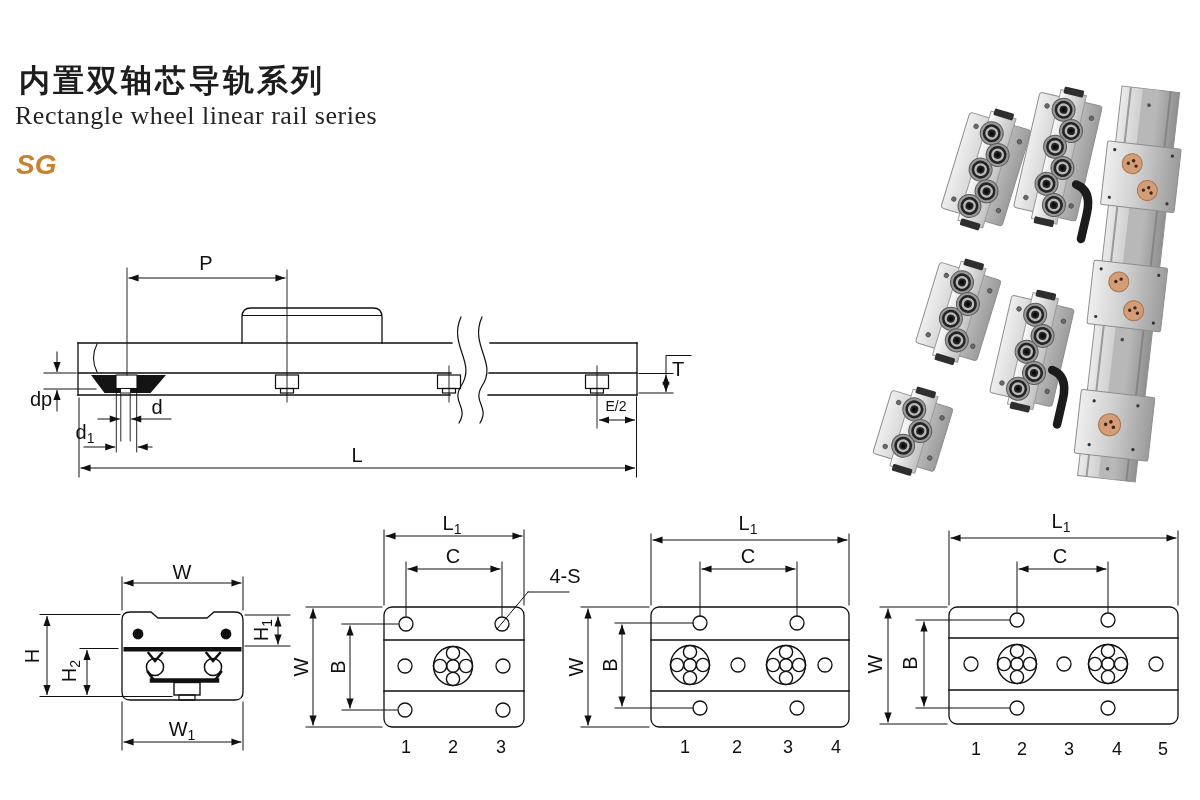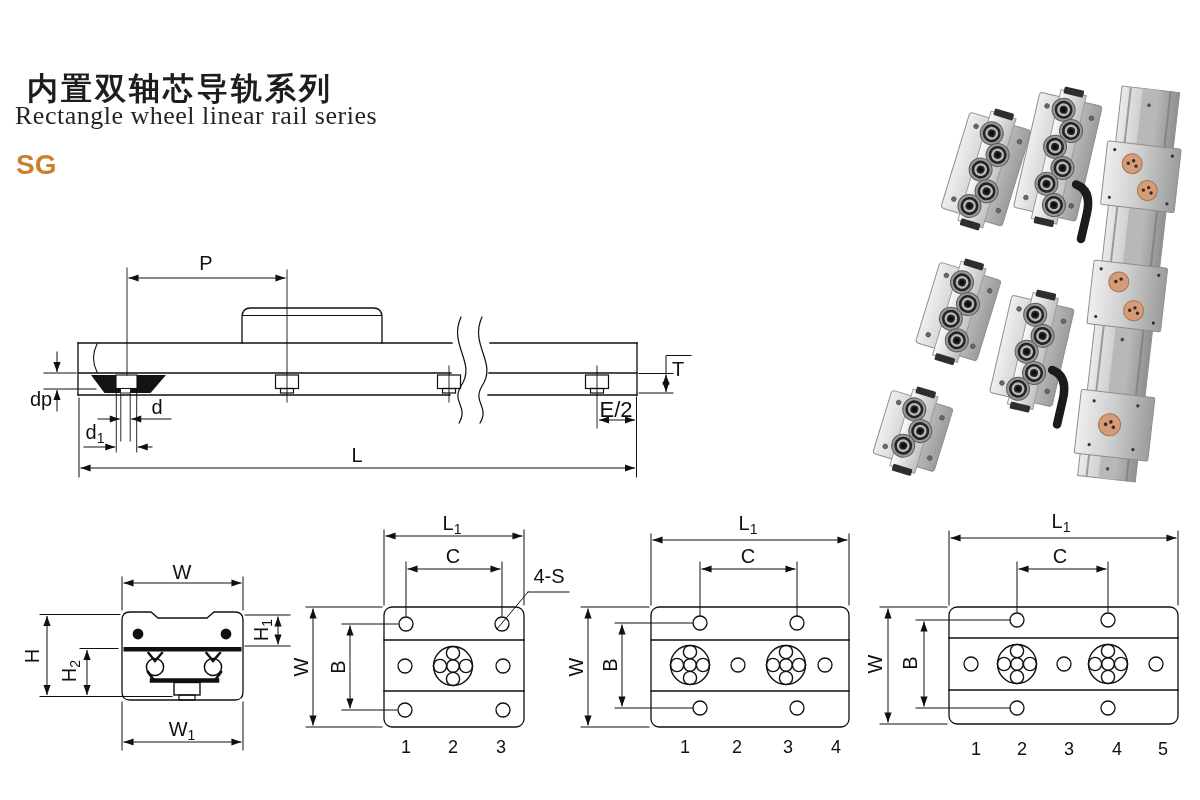--- a/index.html
+++ b/index.html
@@ -1,27 +1,27 @@
 <!DOCTYPE html>
 <html><head>
 <meta charset="utf-8">
 <style>
   html,body{margin:0;padding:0;}
   body{width:1200px;height:800px;background:#ffffff;position:relative;overflow:hidden;
        font-family:"Liberation Sans",sans-serif;color:#111;}
   #stage{position:absolute;left:0;top:0;width:1200px;height:800px;}
   svg.art{position:absolute;left:0;top:0;}
-  .t-zh{position:absolute;left:15px;top:56px;margin:12px;font-size:31px;font-weight:700;
+  .t-zh{position:absolute;left:15px;top:56px;margin:4px;font-size:31px;font-weight:700;
         letter-spacing:3px;color:#1d1d1d;font-family:"Liberation Sans",sans-serif;}
   .t-en{position:absolute;left:15px;top:101px;margin:0;font-size:26px;font-weight:400;
         letter-spacing:.5px;color:#242424;font-family:Liberation Serif, serif;}
-  .t-sg{position:absolute;left:16px;top:149px;margin:0;font-size:28px;font-weight:700;color:#c9812e;}
+  .t-sg{position:absolute;left:16px;top:149px;margin:0;font-size:28px;font-weight:700;color:#c9812e;font-style:italic;}
   .dim{position:absolute;font-size:20px;line-height:1;color:#101010;white-space:nowrap;
        transform:translateX(-50%);}
-  .sm{font-size:22px;}
+  .sm{font-size:14px;}
   .rot{transform:translate(-50%,-50%) rotate(-90deg);}
   .sb{font-size:14px;vertical-align:-4px;}
   .num{position:absolute;font-size:18px;line-height:1;color:#101010;transform:translateX(-50%);}
 </style>
 </head>
 <body>
 
 <div id="stage">
 
 <svg class="art" width="1200" height="800" viewBox="0 0 1200 800">
@@ -349,33 +349,33 @@
 </svg>
 
   <h1 class="t-zh">内置双轴芯导轨系列</h1>
   <h2 class="t-en">Rectangle wheel linear rail series</h2>
   <div class="t-sg">SG</div>
 
   <span class="dim" style="left:206px;top:253px">P</span>
   <span class="dim" style="left:678px;top:359px">T</span>
   <span class="dim" style="left:41px;top:389px">dp</span>
   <span class="dim" style="left:157px;top:397px">d</span>
-  <span class="dim" style="left:95px;top:422px"><span>d</span><span class="sb">1</span></span>
+  <span class="dim" style="left:85px;top:422px"><span>d</span><span class="sb">1</span></span>
   <span class="dim sm" style="left:616px;top:399px">E/2</span>
   <span class="dim" style="left:357px;top:445px">L</span>
 
   <span class="dim" style="left:182px;top:562px">W</span>
   <span class="dim rot" style="left:32px;top:656px">H</span>
   <span class="dim rot" style="left:70px;top:671px"><span>H</span><span class="sb">2</span></span>
   <span class="dim rot" style="left:262px;top:630px"><span>H</span><span class="sb">1</span></span>
   <span class="dim" style="left:182px;top:719px"><span>W</span><span class="sb">1</span></span>
 
   <span class="dim" style="left:452px;top:513px"><span>L</span><span class="sb">1</span></span>
   <span class="dim" style="left:453px;top:546px">C</span>
-  <span class="dim" style="left:549px;top:566px">4-S</span>
+  <span class="dim" style="left:565px;top:566px">4-S</span>
   <span class="dim rot" style="left:301px;top:667px">W</span>
   <span class="dim rot" style="left:338px;top:667px">B</span>
   <span class="num" style="left:406px;top:738px">1</span>
   <span class="num" style="left:453px;top:738px">2</span>
   <span class="num" style="left:501px;top:738px">3</span>
 
   <span class="dim" style="left:748px;top:513px"><span>L</span><span class="sb">1</span></span>
   <span class="dim" style="left:748px;top:546px">C</span>
   <span class="dim rot" style="left:576px;top:667px">W</span>
   <span class="dim rot" style="left:610px;top:665px">B</span>

